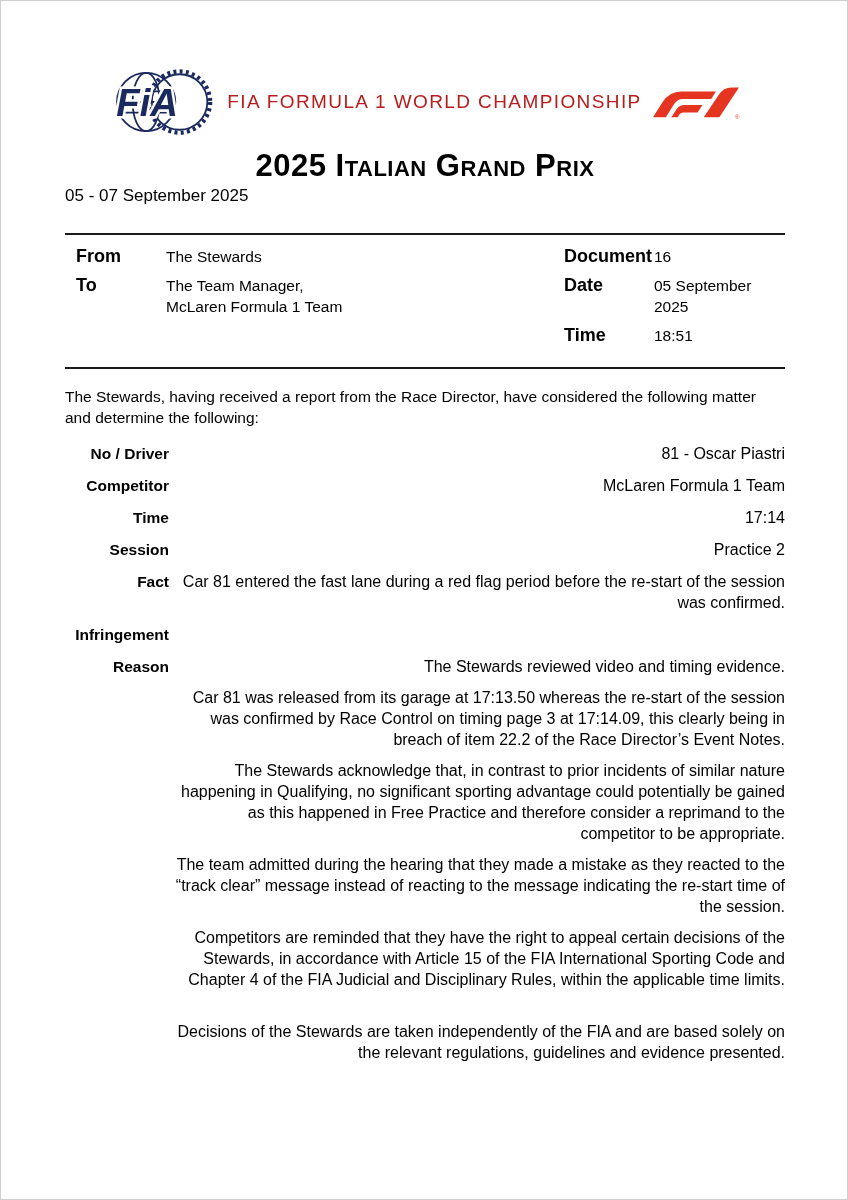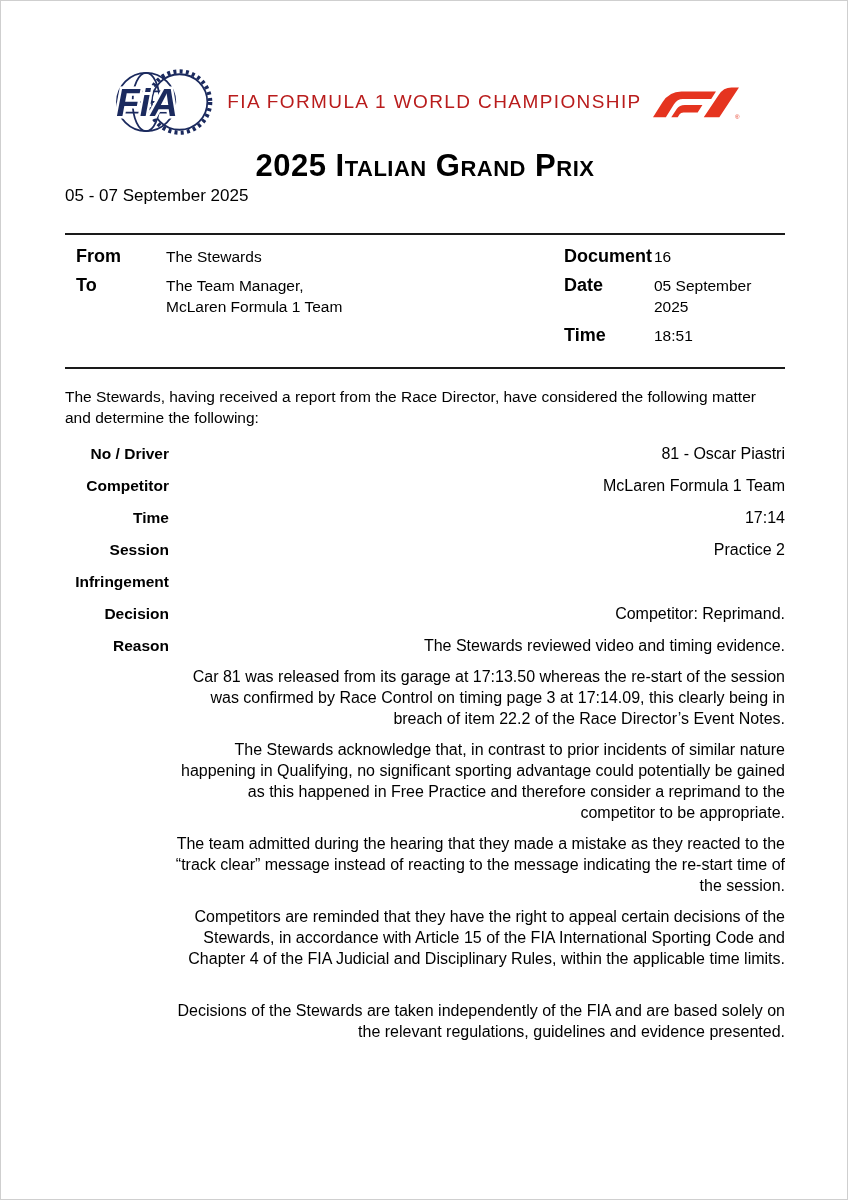--- a/index.html
+++ b/index.html
@@ -141,25 +141,25 @@
     </div>
     <div class="frow">
       <div class="flabel">Time</div>
       <div class="fvalue">17:14</div>
     </div>
     <div class="frow">
       <div class="flabel">Session</div>
       <div class="fvalue">Practice 2</div>
     </div>
     <div class="frow">
-      <div class="flabel">Infringement</div>
+      <div class="flabel">Fact</div>
+      <div class="fvalue">Car 81 entered the fast lane during a red flag period before the re-start of the session was confirmed.</div>
     </div>
     <div class="frow">
-      <div class="flabel">Decision</div>
-      <div class="fvalue">Competitor: Reprimand.</div>
+      <div class="flabel">Infringement</div>
     </div>
     <div class="frow">
       <div class="flabel">Reason</div>
       <div class="fvalue">
         <p>The Stewards reviewed video and timing evidence.</p>
         <p>Car 81 was released from its garage at 17:13.50 whereas the re-start of the session was confirmed by Race Control on timing page 3 at 17:14.09, this clearly being in breach of item 22.2 of the Race Director’s Event Notes.</p>
         <p>The Stewards acknowledge that, in contrast to prior incidents of similar nature happening in Qualifying, no significant sporting advantage could potentially be gained as this happened in Free Practice and therefore consider a reprimand to the competitor to be appropriate.</p>
         <p>The team admitted during the hearing that they made a mistake as they reacted to the “track clear” message instead of reacting to the message indicating the re-start time of the session.</p>
         <p>Competitors are reminded that they have the right to appeal certain decisions of the Stewards, in accordance with Article 15 of the FIA International Sporting Code and Chapter 4 of the FIA Judicial and Disciplinary Rules, within the applicable time limits.</p>
         <p class="gap-top">Decisions of the Stewards are taken independently of the FIA and are based solely on the relevant regulations, guidelines and evidence presented.</p>

